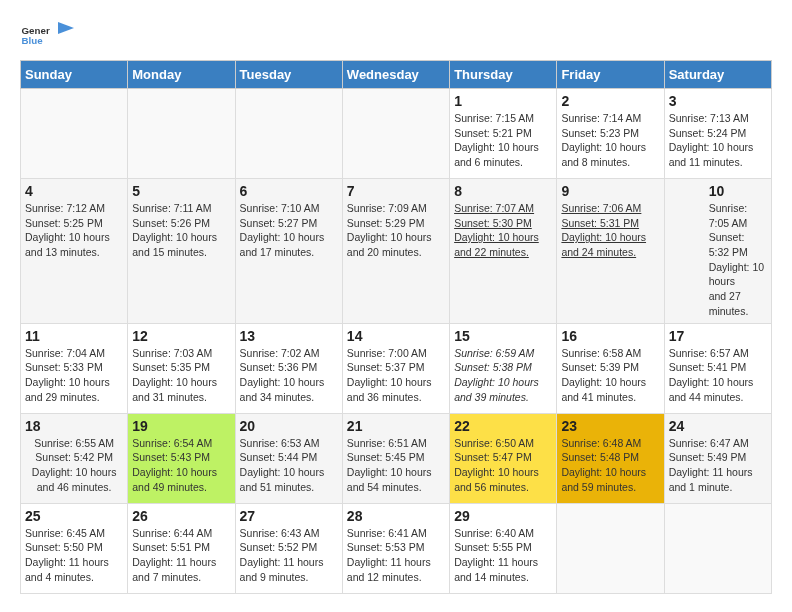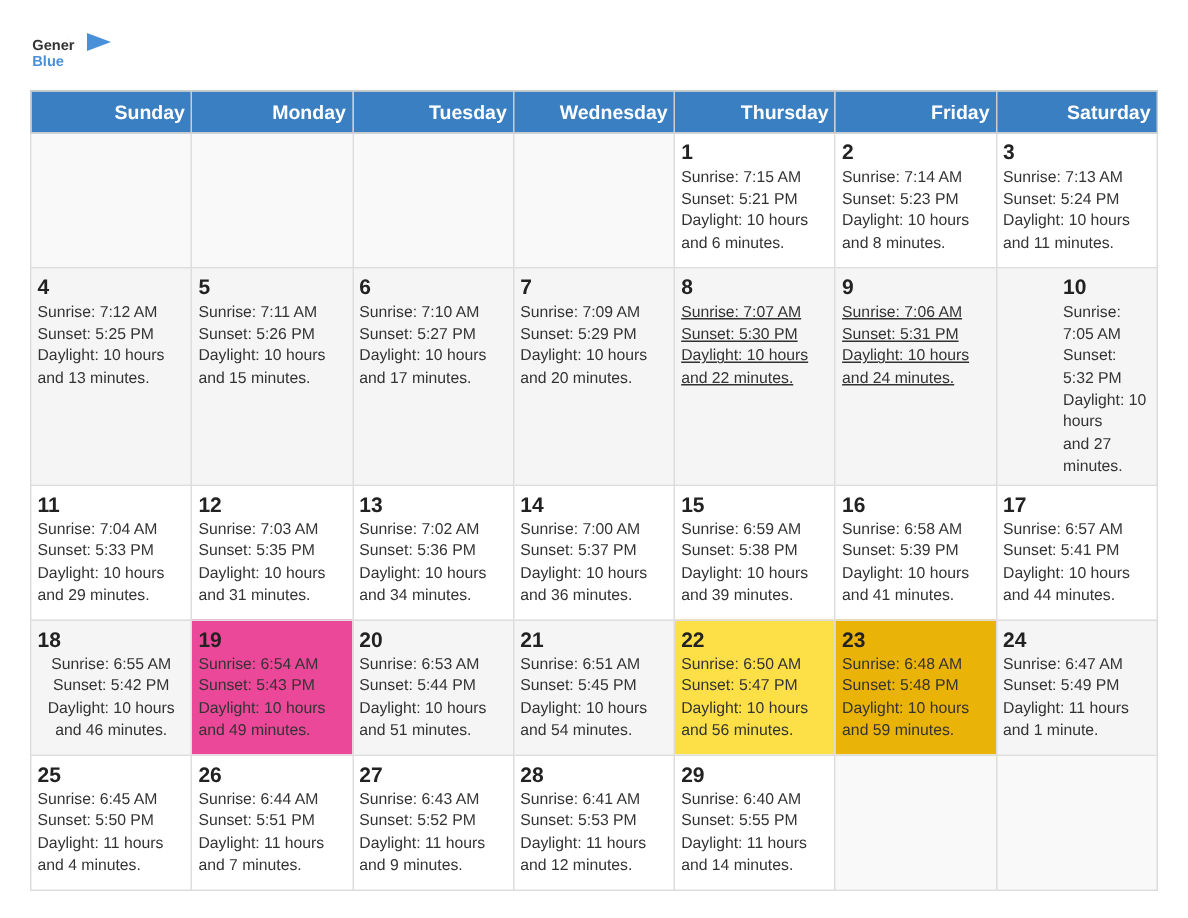--- a/index.html
+++ b/index.html
@@ -41,21 +41,21 @@
       width: 100%;
       border-collapse: collapse;
       table-layout: fixed;
     }
     th {
       background-color: #3a7fc1;
       color: white;
       padding: 6px 4px;
       font-size: 13px;
       font-weight: bold;
-      text-align: right;
+      text-align: left;
       border: 1px solid #ccc;
     }
     td {
       border: 1px solid #ddd;
       vertical-align: top;
       padding: 4px;
       height: 90px;
       font-size: 11px;
       color: #333;
       background: #fff;
@@ -225,21 +225,21 @@
         </td>
         <td>
           <div class="day-number">14</div>
           <div class="day-info" style="white-space: pre-line;">Sunrise: 7:00 AM
 Sunset: 5:37 PM
 Daylight: 10 hours
 and 36 minutes.</div>
         </td>
         <td>
           <div class="day-number">15</div>
-          <div class="day-info" style="white-space: pre-line;">Sunrise: 6:59 AM
+          <div class="day-info" style="white-space: pre-line; font-style: italic;">Sunrise: 6:59 AM
 Sunset: 5:38 PM
 Daylight: 10 hours
 and 39 minutes.</div>
         </td>
         <td>
           <div class="day-number">16</div>
           <div class="day-info" style="white-space: pre-line;">Sunrise: 6:58 AM
 Sunset: 5:39 PM
 Daylight: 10 hours
 and 41 minutes.</div>
@@ -253,21 +253,21 @@
         </td>
       </tr>
       <tr>
         <td style="background: rgb(245, 245, 245);">
           <div class="day-number">18</div>
           <div class="day-info" style="white-space: pre-line; text-align: center;">Sunrise: 6:55 AM
 Sunset: 5:42 PM
 Daylight: 10 hours
 and 46 minutes.</div>
         </td>
-        <td style="background: #ec4899;">
+        <td style="background: #bef264;">
           <div class="day-number">19</div>
           <div class="day-info" style="white-space: pre-line;">Sunrise: 6:54 AM
 Sunset: 5:43 PM
 Daylight: 10 hours
 and 49 minutes.</div>
         </td>
         <td style="background: rgb(245, 245, 245);">
           <div class="day-number">20</div>
           <div class="day-info" style="white-space: pre-line;">Sunrise: 6:53 AM
 Sunset: 5:44 PM

